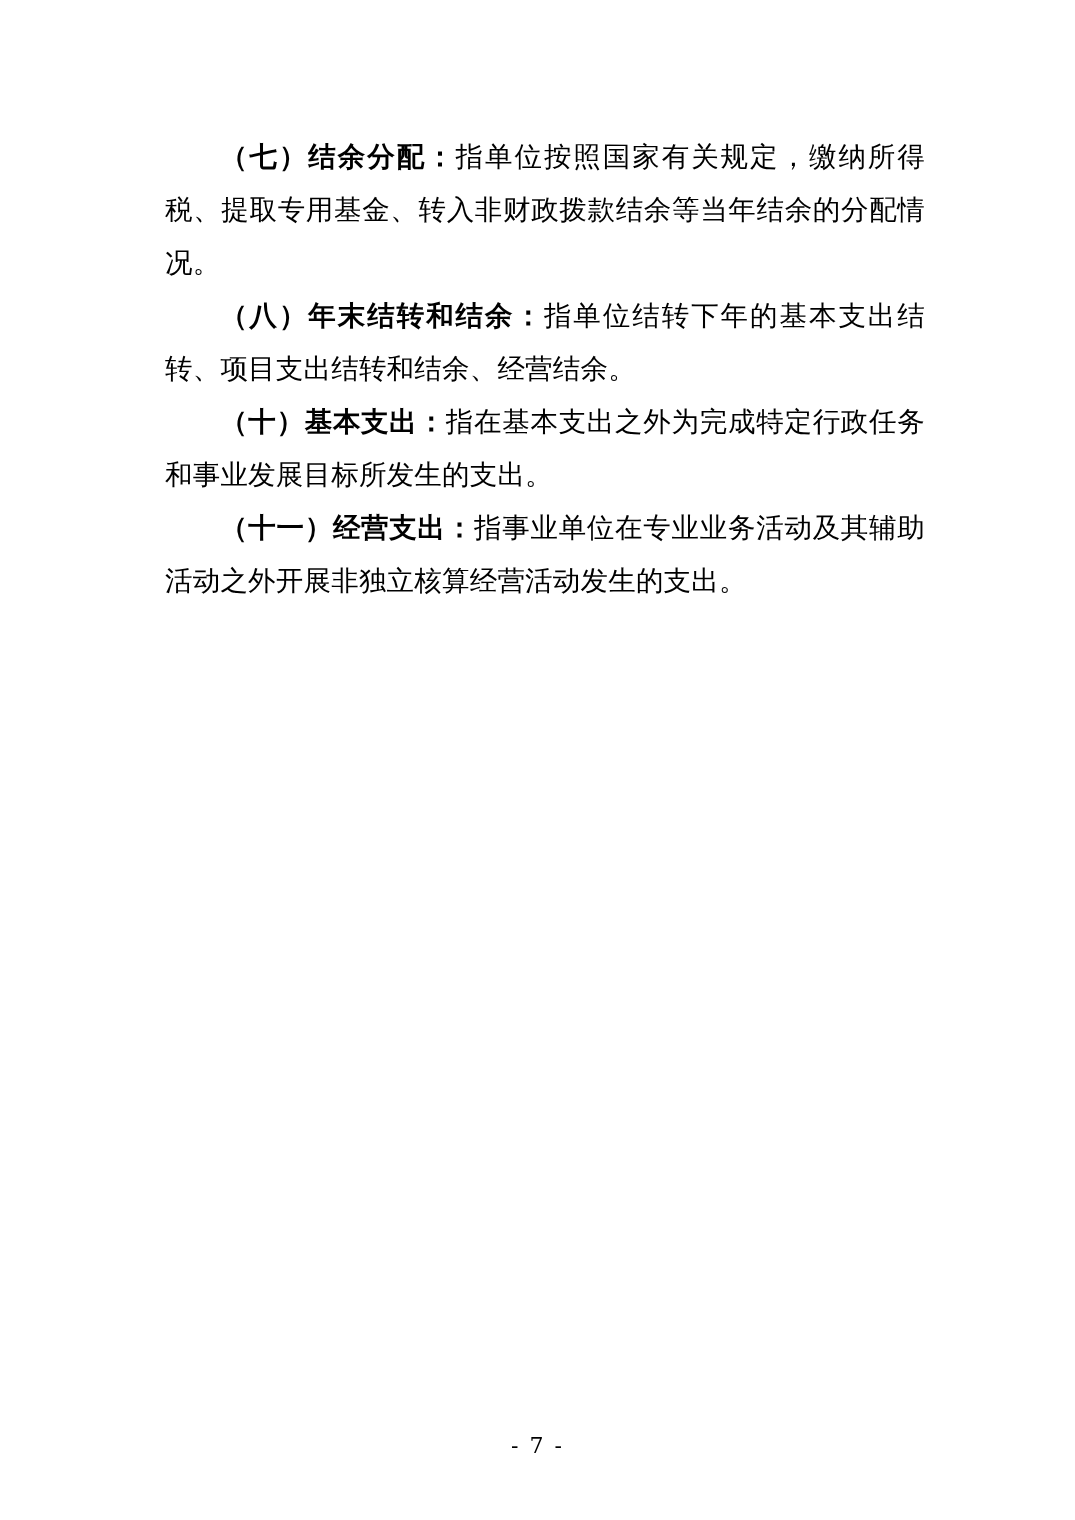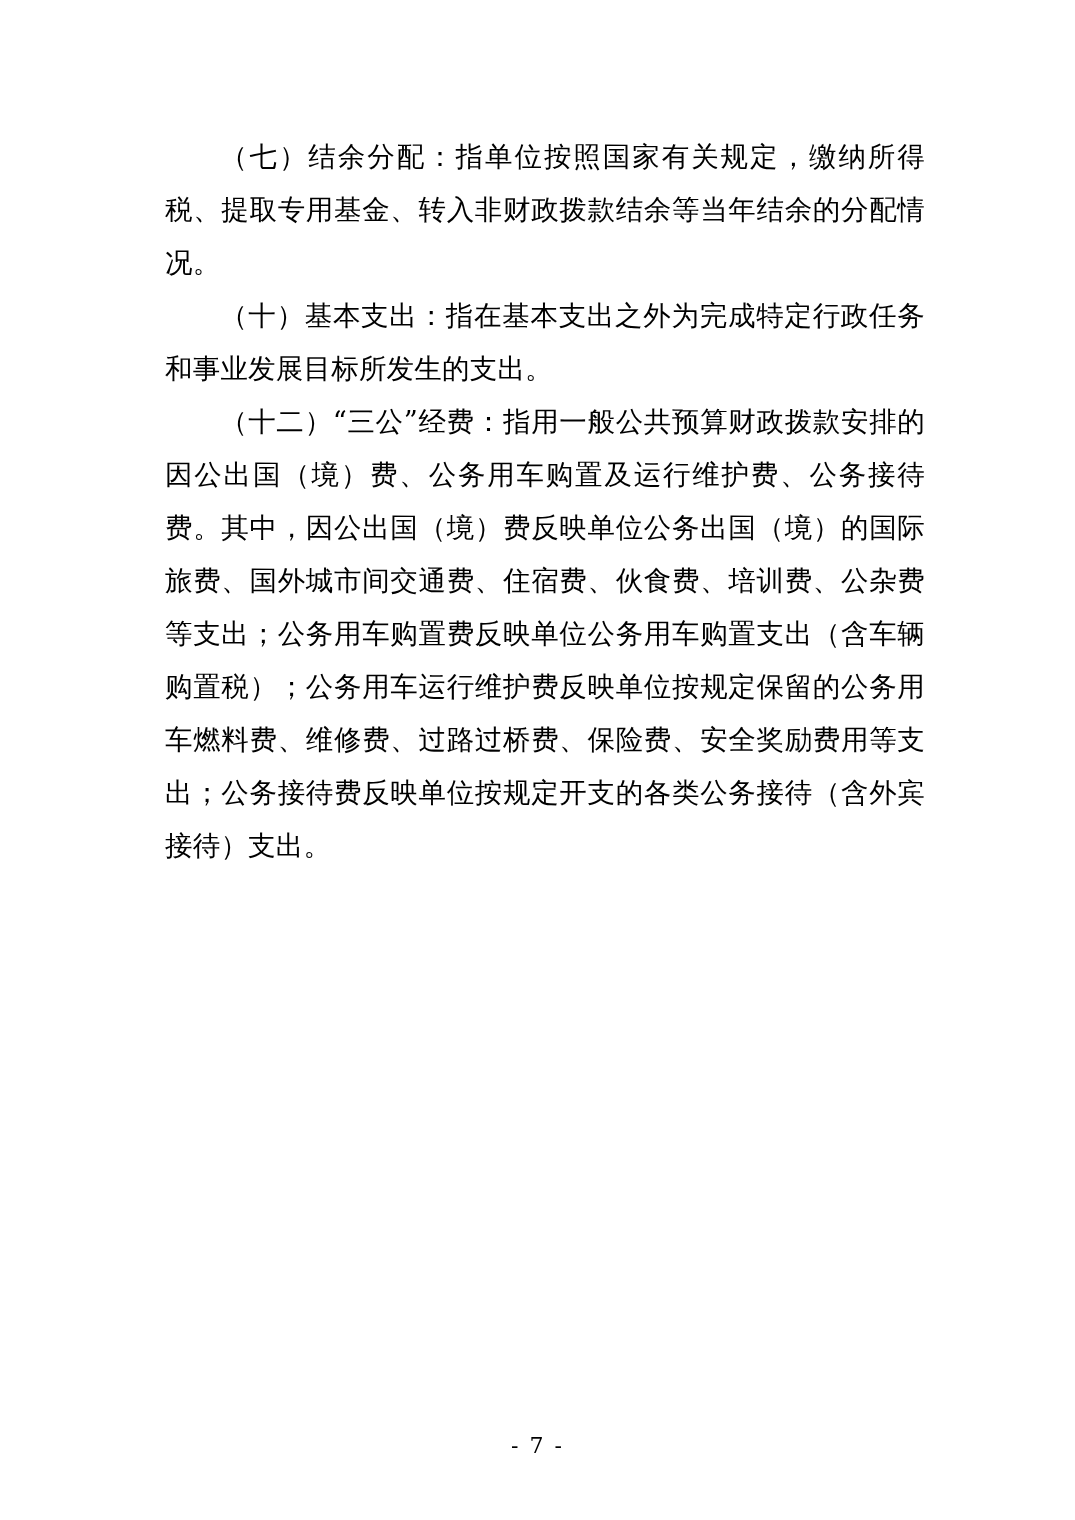--- a/index.html
+++ b/index.html
@@ -27,21 +27,21 @@
     line-height: 53px;
     text-align: justify;
     text-justify: inter-ideograph;
     letter-spacing: 0.2px;
   }
   .para {
     margin: 0 0 0 0;
     text-indent: 2em;
   }
   .lead {
-    font-weight: normal;
+    font-weight: bold;
     font-family: "DejaVu Serif", "Liberation Serif", serif;
   }
   .footer {
     position: absolute;
     left: 0;
     right: 0;
     bottom: 62px;
     text-align: center;
     font-size: 22px;
     font-family: "DejaVu Serif", "Liberation Serif", serif;
@@ -52,27 +52,30 @@
 </head>
 <body>
 
 <div class="page">
   <div class="body-text">
 
     <p class="para">
       <span class="lead">（七）结余分配：</span><span>指单位按照国家有关规定，缴纳所得税、提取专用基金、转入非财政拨款结余等当年结余的分配情况。</span>
     </p>
 
+    <p class="para">
+      <span class="lead">（八）年末结转和结余：</span><span>指单位结转下年的基本支出结转、项目支出结转和结余、经营结余。</span>
+    </p>
 
 
     <p class="para">
       <span class="lead">（十）基本支出：</span><span>指在基本支出之外为完成特定行政任务和事业发展目标所发生的支出。</span>
     </p>
 
+    <p class="para">
+      <span class="lead">（十一）经营支出：</span><span>指事业单位在专业业务活动及其辅助活动之外开展非独立核算经营活动发生的支出。</span>
+    </p>
 
-    <p class="para">
-      <span class="lead">（十二）“三公”经费：</span><span>指用一般公共预算财政拨款安排的因公出国（境）费、公务用车购置及运行维护费、公务接待费。其中，因公出国（境）费反映单位公务出国（境）的国际旅费、国外城市间交通费、住宿费、伙食费、培训费、公杂费等支出；公务用车购置费反映单位公务用车购置支出（含车辆购置税）；公务用车运行维护费反映单位按规定保留的公务用车燃料费、维修费、过路过桥费、保险费、安全奖励费用等支出；公务接待费反映单位按规定开支的各类公务接待（含外宾接待）支出。</span>
-    </p>
 
   </div>
 
   <div class="footer">- 7 -</div>
 </div>
 
 </body></html>

